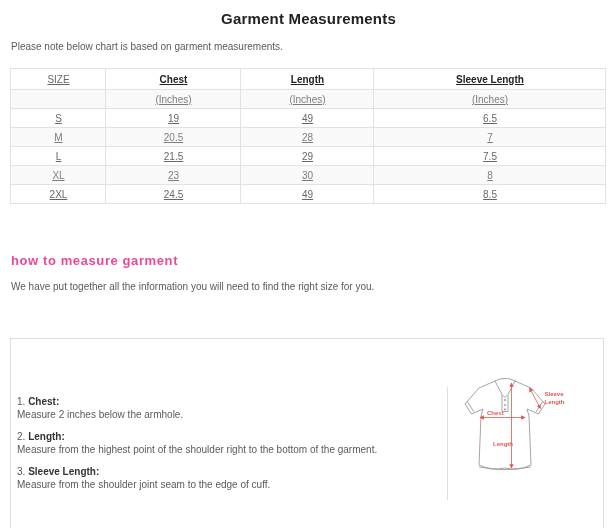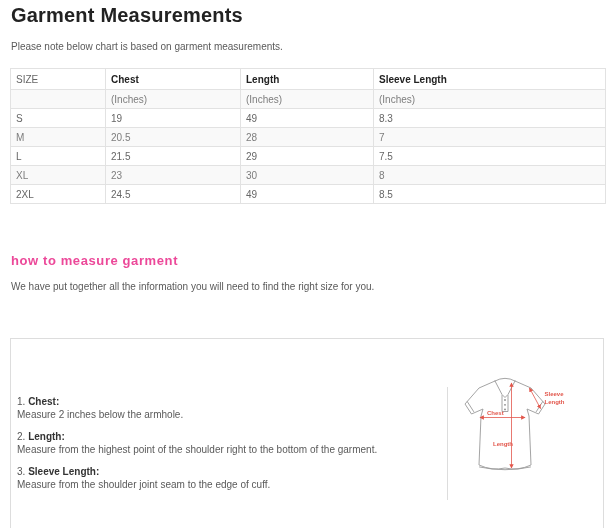--- a/index.html
+++ b/index.html
@@ -7,48 +7,50 @@
   body {
     width: 616px;
     height: 528px;
     background: #ffffff;
     font-family: "Liberation Sans", sans-serif;
     overflow: hidden;
   }
   .page { padding: 0 10px; }
 
   .page-title {
-    margin: 4px 0 0 1px;
-    font-size: 20px;
+    margin: 10px 0 0 1px;
+    font-size: 15px;
     font-weight: bold;
     color: #222222;
     letter-spacing: 0.2px;
+    text-align: center;
   }
   .note {
     margin: 14px 0 16px 1px;
     font-size: 10px;
     color: #5a5a5a;
   }
 
   table.size-table {
     border-collapse: collapse;
     table-layout: fixed;
     width: 596px;
     margin-top: 7px;
   }
   .size-table th, .size-table td {
     border: 1px solid #e2e2e2;
     font-size: 10px;
     padding: 0 4px 0 5px;
     height: 19px;
     vertical-align: middle;
-    text-align: left;
+    text-align: center;
     font-weight: normal;
     overflow: hidden;
     white-space: nowrap;
+    text-decoration: underline;
   }
   .size-table thead th {
     height: 21px;
     font-weight: bold;
     color: #222222;
   }
   .size-table thead th.size-col {
     font-weight: normal;
     color: #666666;
   }
@@ -139,21 +141,21 @@
         <tr>
           <td></td>
           <td>(Inches)</td>
           <td>(Inches)</td>
           <td>(Inches)</td>
         </tr>
         <tr>
           <td>S</td>
           <td>19</td>
           <td>49</td>
-          <td>8.3</td>
+          <td>6.5</td>
         </tr>
         <tr>
           <td>M</td>
           <td>20.5</td>
           <td>28</td>
           <td>7</td>
         </tr>
         <tr>
           <td>L</td>
           <td>21.5</td>

